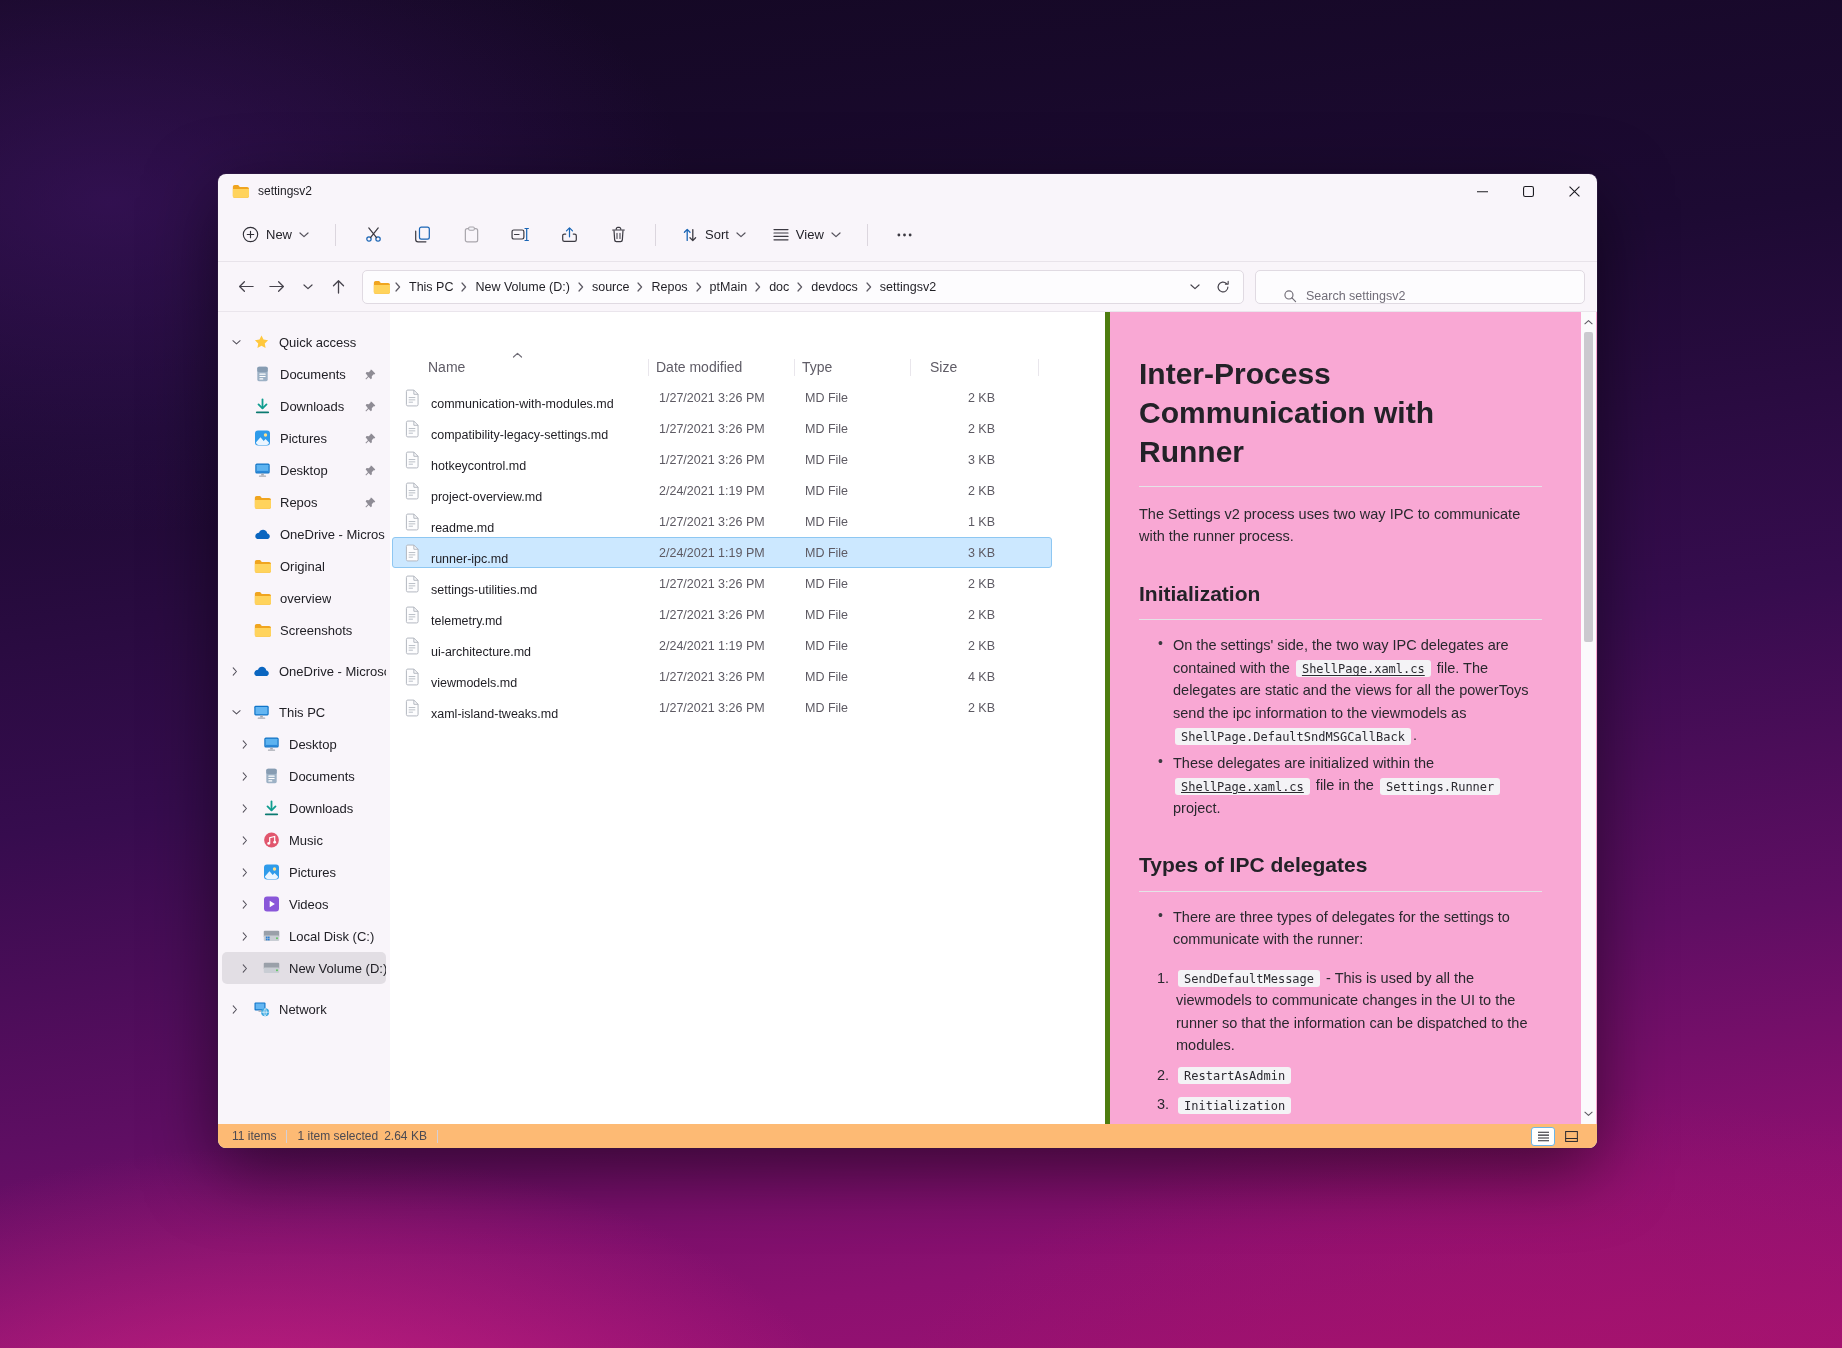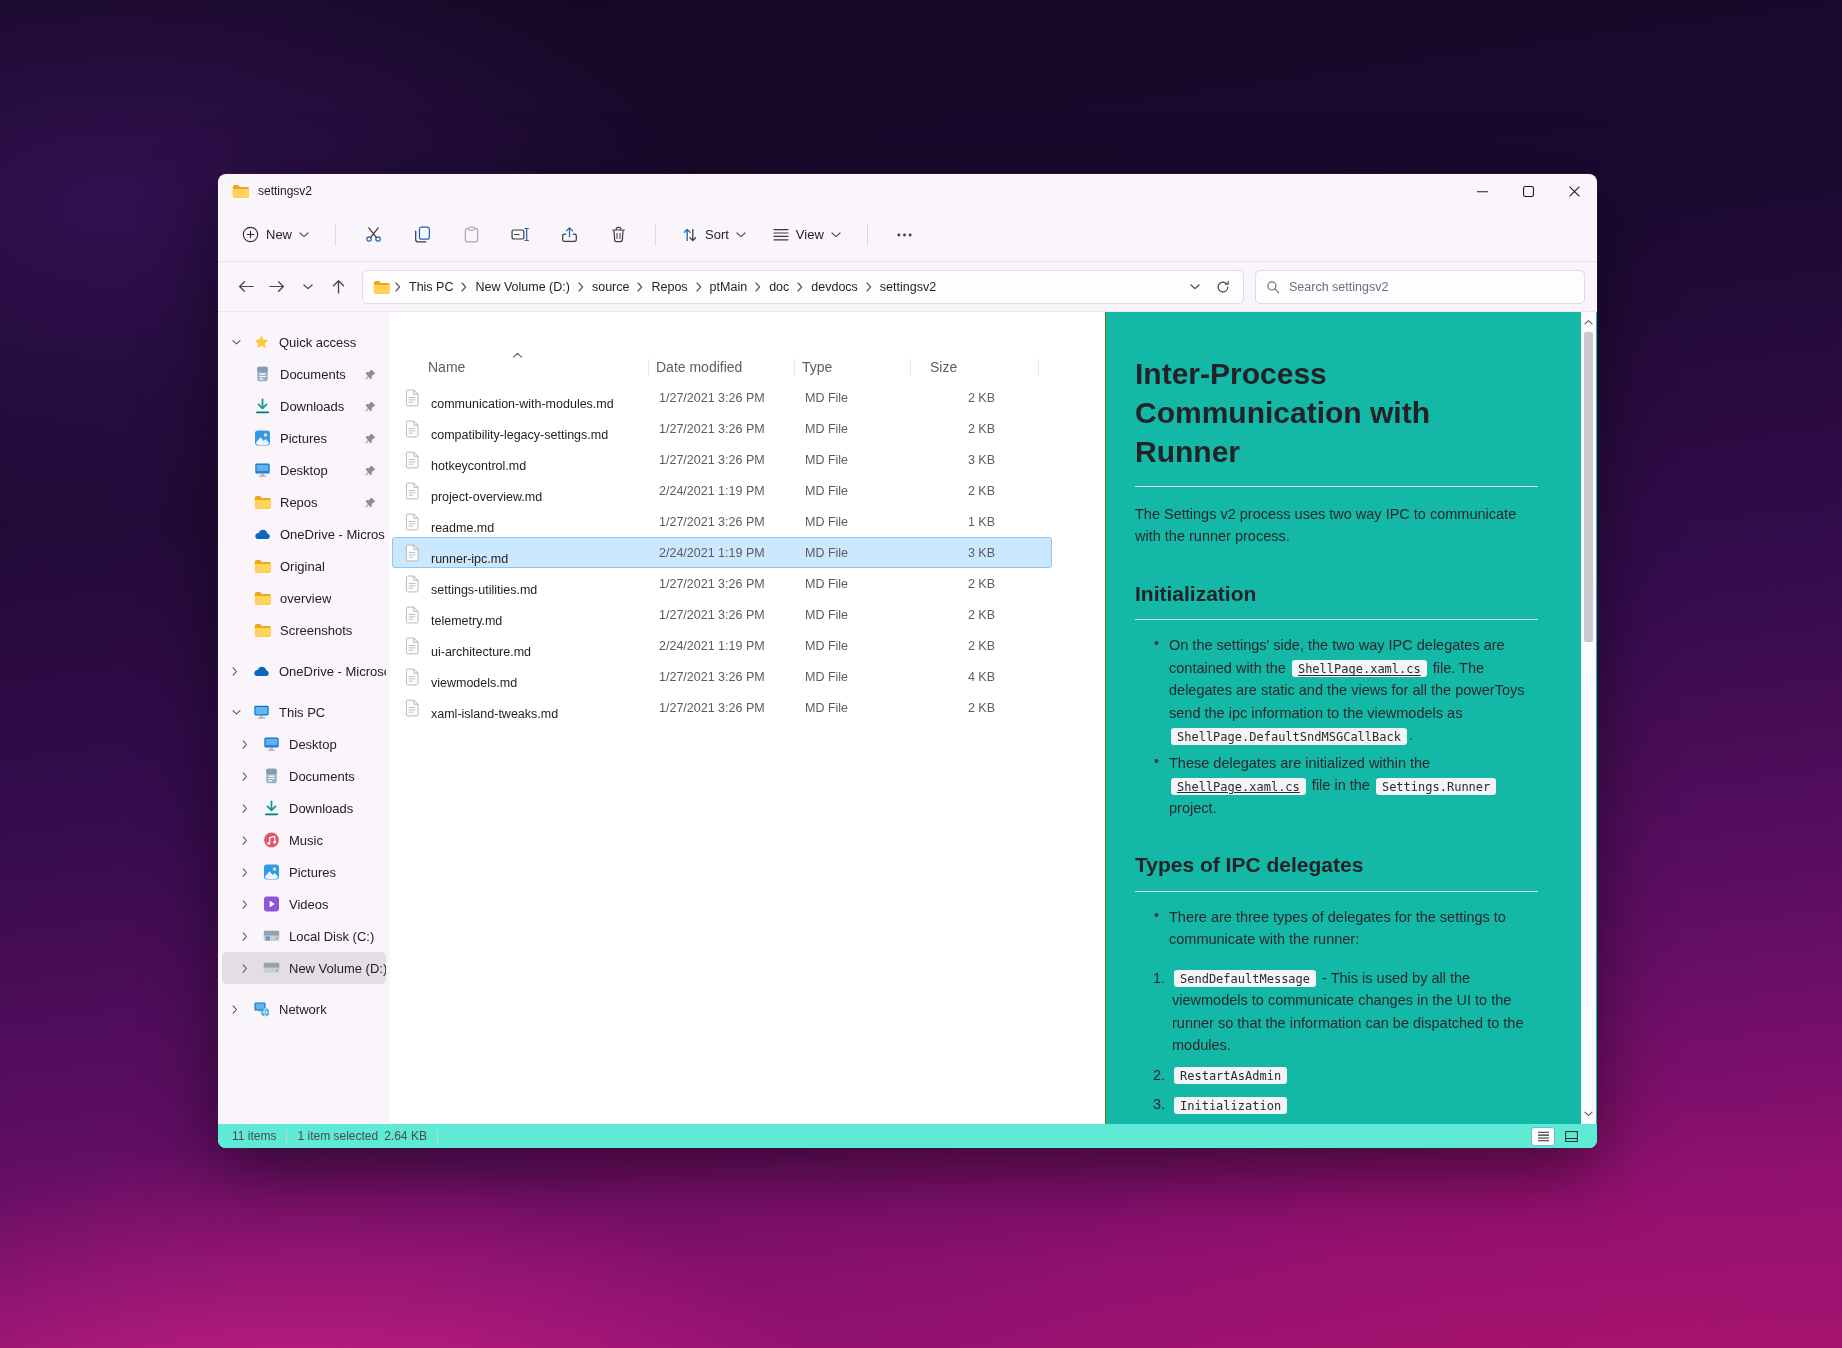--- a/index.html
+++ b/index.html
@@ -49,21 +49,21 @@
   .nav-btn svg { width:16px; height:13px; }
   .nav-btn.small svg { width:10px; height:6px; }
   .nav-btn.up svg { width:13px; height:15px; }
   .breadcrumb-box { flex:1 1 auto; height:34px; margin-left:8px; background:#fdfcfe; border:1px solid #e0dae2; border-radius:5px; display:flex; align-items:center; padding:0 6px 0 10px; min-width:0; }
   .bc-folder { width:17px; height:14px; margin-right:4px; flex:0 0 auto; }
   .crumb { font-size:12.5px; color:#201f25; padding:4px 7px; border-radius:4px; white-space:nowrap; }
   .bc-chev { width:6px; height:10px; color:#5c5963; margin:0 1px; flex:0 0 auto; }
   .bc-right { margin-left:auto; display:flex; align-items:center; }
   .bc-right .nav-btn { width:28px; height:28px; }
   .bc-right .nav-btn svg { width:14px; height:14px; }
-  .searchbox { width:330px; height:34px; margin-left:11px; background:#fdfcfe; border:1px solid #e0dae2; border-radius:5px; display:flex; align-items:center; padding:0 10px; flex:0 0 auto; }
+  .searchbox { width:330px; height:34px; margin-left:11px; background:#fdfcfe; border:1px solid #e0dae2; border-radius:5px; display:flex; align-items:flex-end; padding:0 27px; flex:0 0 auto; }
   .searchbox svg { width:14px; height:14px; color:#6f6b75; margin-right:9px; flex:0 0 auto; }
   .searchbox input { border:none; outline:none; background:transparent; font-family:"Liberation Sans",sans-serif; font-size:12.5px; color:#3a383f; width:100%; }
   .searchbox input::placeholder { color:#716d78; }
 
   
   .main { position:absolute; left:0; top:138px; right:0; bottom:24px; }
 
   
   .sidebar { position:absolute; left:0; top:0; width:172px; bottom:0; padding-top:14px; overflow:hidden; }
   .side-row { height:32px; display:flex; align-items:center; font-size:13px; color:#222127; margin:0 4px; padding-left:10px; border-radius:5px; position:relative; white-space:nowrap; overflow:hidden; }
@@ -85,21 +85,21 @@
   .sort-caret { position:absolute; left:122px; top:0px; width:11px; height:6px; color:#6f6c76; }
   .h-sep { position:absolute; top:7px; width:1px; height:17px; background:#e9e6ec; }
   .frow { display:grid; grid-template-columns:26px 228px 146px 114px 76px; align-items:center; height:31px; padding-left:12px; width:660px; margin-left:2px; font-size:12.5px; border:1px solid transparent; border-radius:3px; }
   .frow .f-ic { width:14px; height:18px; }
   .frow .f-name { color:#1f1e24; overflow:hidden; white-space:nowrap;margin-top:12px; }
   .frow .f-date, .frow .f-type { color:#5d5a63; }
   .frow .f-size { color:#5d5a63; text-align:right; }
   .frow.selected { background:#cce8ff; border-color:#8ec7f2; }
 
   
-  .preview { position:absolute; left:887px; top:0; right:0; bottom:0; background:#14b8a6; border-left:1px solid #4d7c0f; overflow:hidden;text-decoration:underline; }
+  .preview { position:absolute; left:887px; top:0; right:0; bottom:0; background:#f9a8d4; border-left:5px solid #4d7c0f; overflow:hidden;text-decoration:underline; }
   .doc { position:absolute; left:29px; top:0; width:403px; padding-top:42px; font-size:14.5px; line-height:1.55; color:#29282e; }
   .doc h1 { font-size:30px; line-height:1.3; font-weight:700; color:#232228; padding-bottom:15px; border-bottom:1px solid #e5e3e7; }
   .doc p { margin-top:16px; }
   .doc h2 { font-size:21px; font-weight:700; color:#232228; margin-top:30px; padding-bottom:9px; border-bottom:1px solid #e5e3e7; }
   .doc ul { list-style:none; margin-top:14px; padding-left:34px; }
   .doc ul li { position:relative; margin-bottom:5px; }
   .doc ul li::before { content:"•"; position:absolute; left:-15px; top:-1px; font-size:14px; color:#3a393f; }
   .doc ol { margin-top:16px; padding-left:34px; }
   .doc ol li { margin-bottom:7px; padding-left:3px; }
   .code { font-family:"DejaVu Sans Mono", monospace; font-size:12px; background:#f4f3f6; padding:1.5px 6px; border-radius:3px; color:#2c2b31; margin:0 2px; white-space:nowrap; }
@@ -107,21 +107,21 @@
 
   
   .pv-scroll { position:absolute; right:1px; top:0; bottom:0; width:15px; background:#fbfafc; }
   .pv-arrow { position:absolute; left:0; width:15px; height:16px; display:flex; align-items:center; justify-content:center; color:#5b5860; }
   .pv-arrow svg { width:9px; height:6px; }
   .pv-arrow.top { top:2px; }
   .pv-arrow.bottom { bottom:2px; }
   .pv-thumb { position:absolute; left:3px; width:9px; top:20px; height:310px; background:#cbc9cf; border-radius:2px; }
 
   
-  .statusbar { position:absolute; left:0; right:0; bottom:0; height:24px; display:flex; align-items:center; padding:0 14px; font-size:12px; color:#4c4a52; background:#5eead4; }
+  .statusbar { position:absolute; left:0; right:0; bottom:0; height:24px; display:flex; align-items:center; padding:0 14px; font-size:12px; color:#4c4a52; background:#fdba74; }
   .sb-sep { width:1px; height:13px; background:#d4cfd6; margin:0 10px; }
   .sb-right { margin-left:auto; display:flex; align-items:center; gap:4px; }
   .sb-view { width:24px; height:19px; display:flex; align-items:center; justify-content:center; border-radius:3px; border:1px solid transparent; background:transparent; }
   .sb-view.active { background:#fff; border-color:#6cb6e8; }
   .sb-view svg { width:13px; height:11px; }
 </style>
 </head>
 <body>
 
 <svg class="hidden-defs" xmlns="http://www.w3.org/2000/svg">

